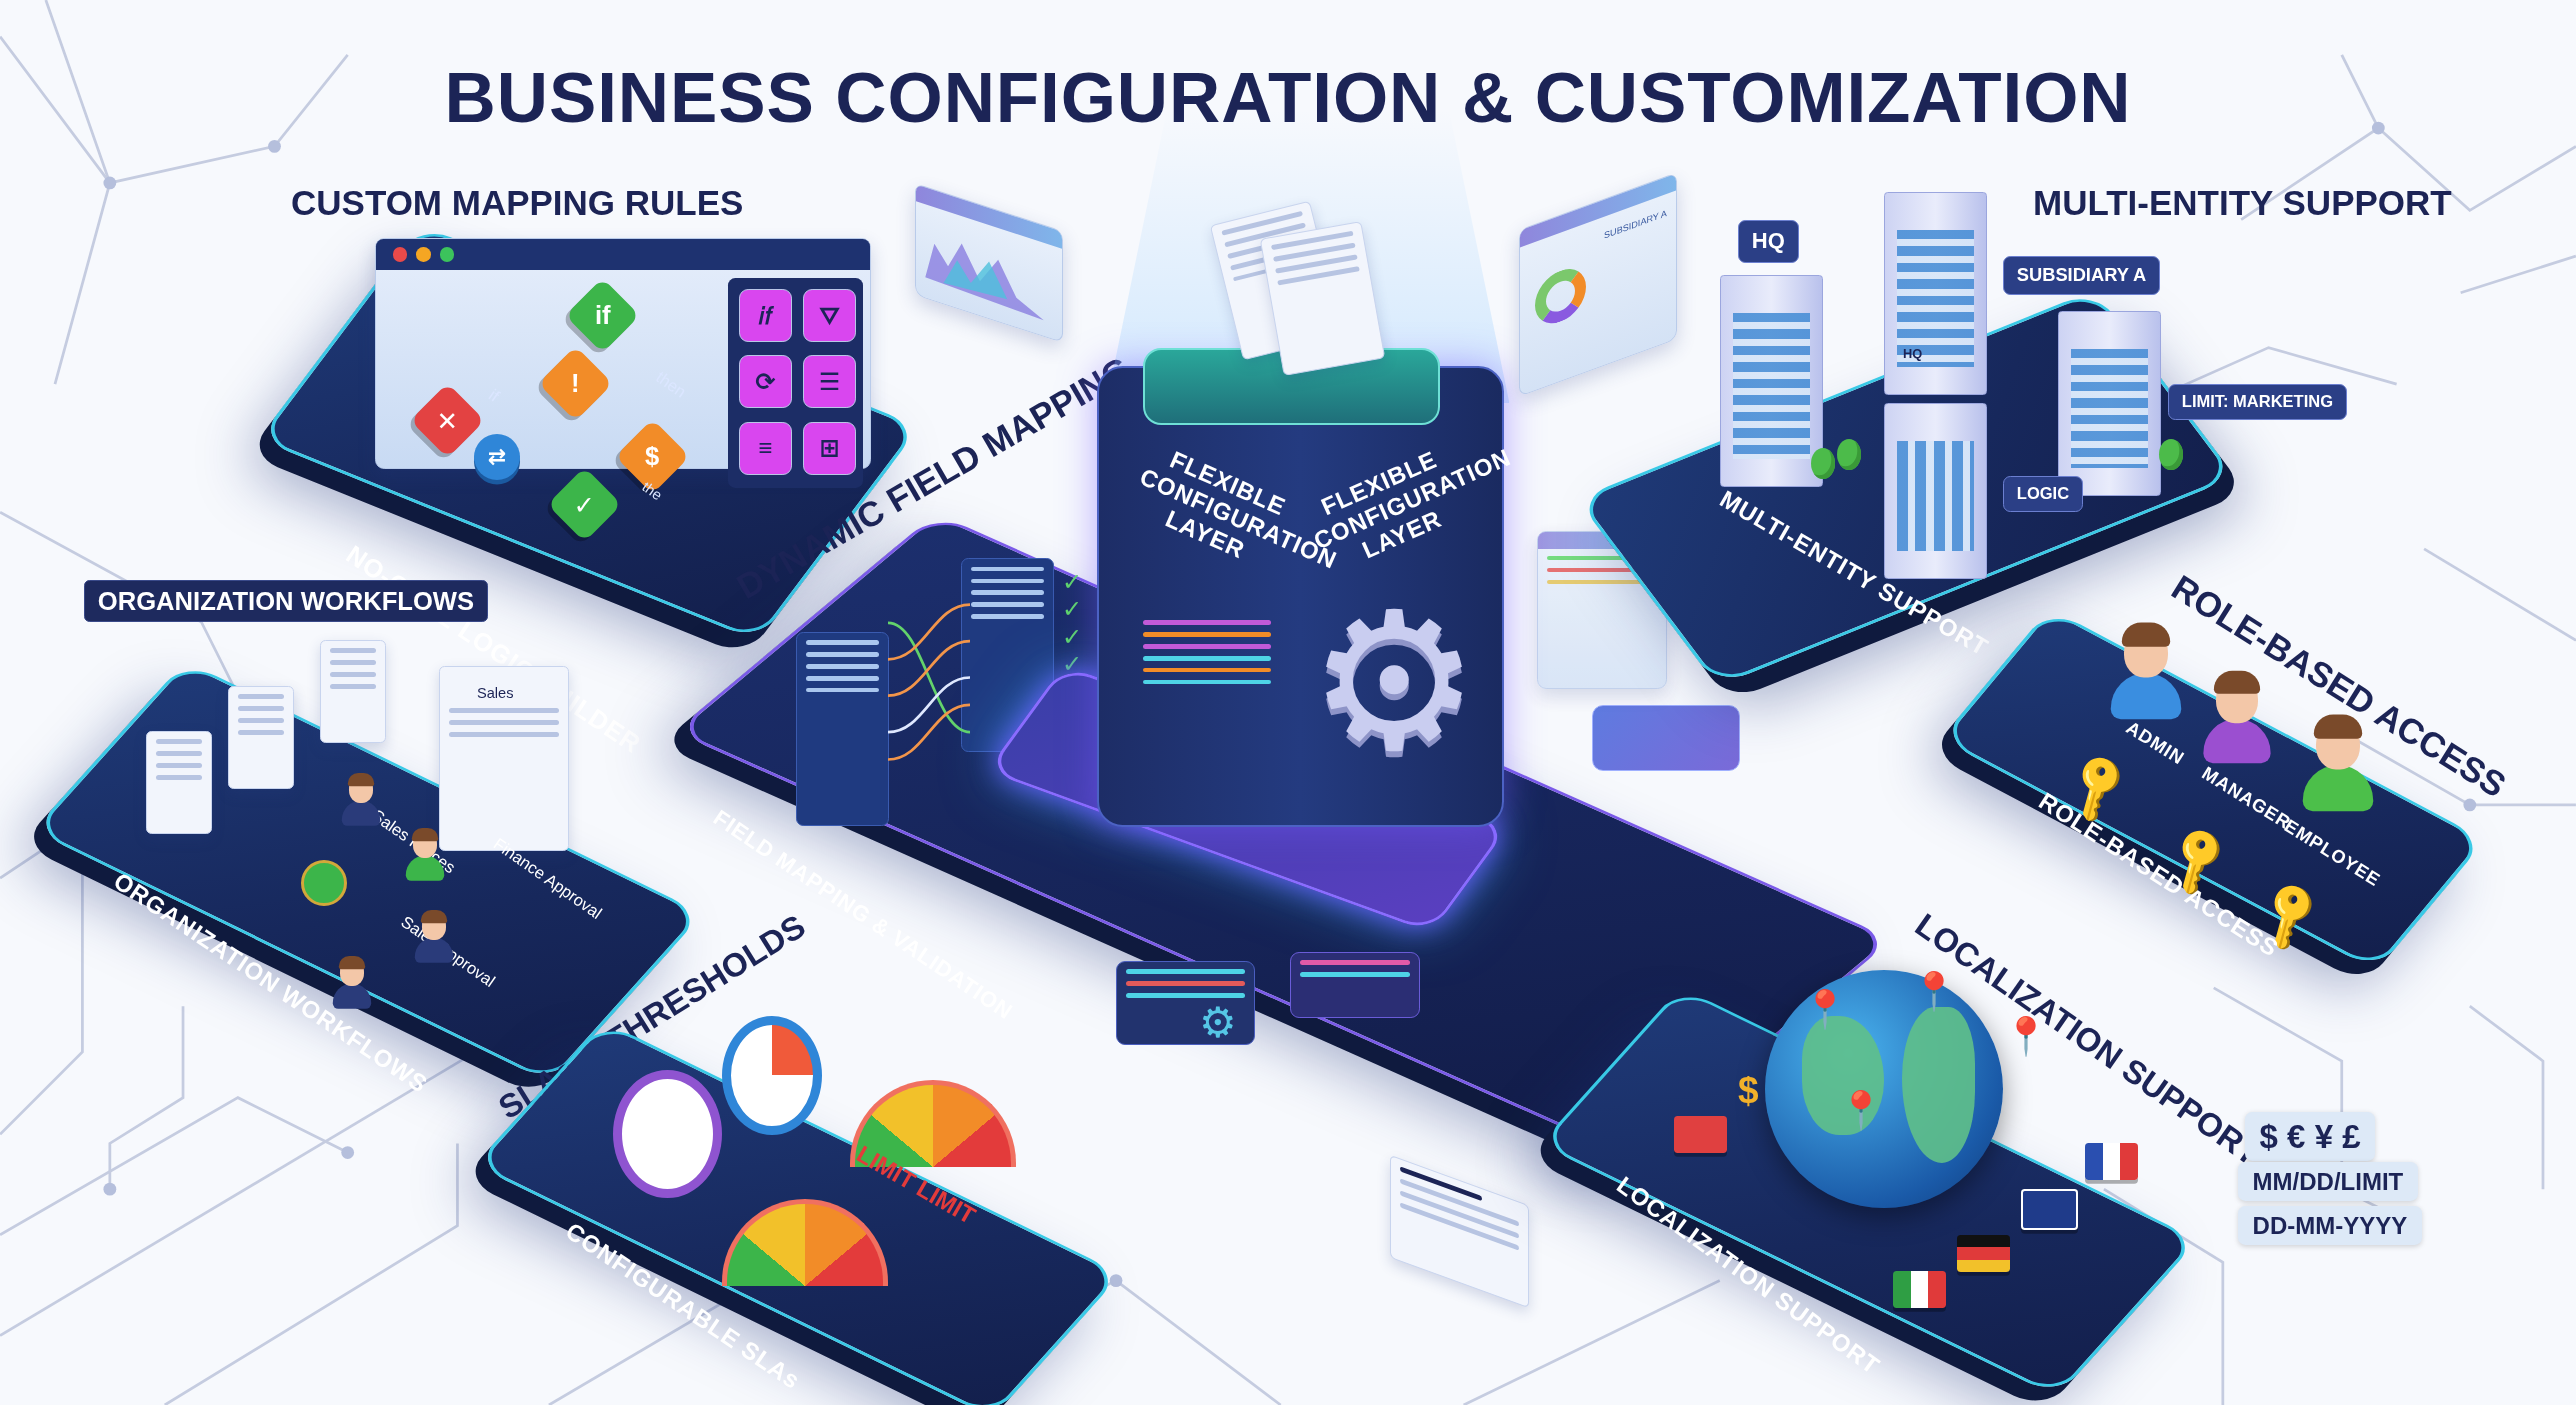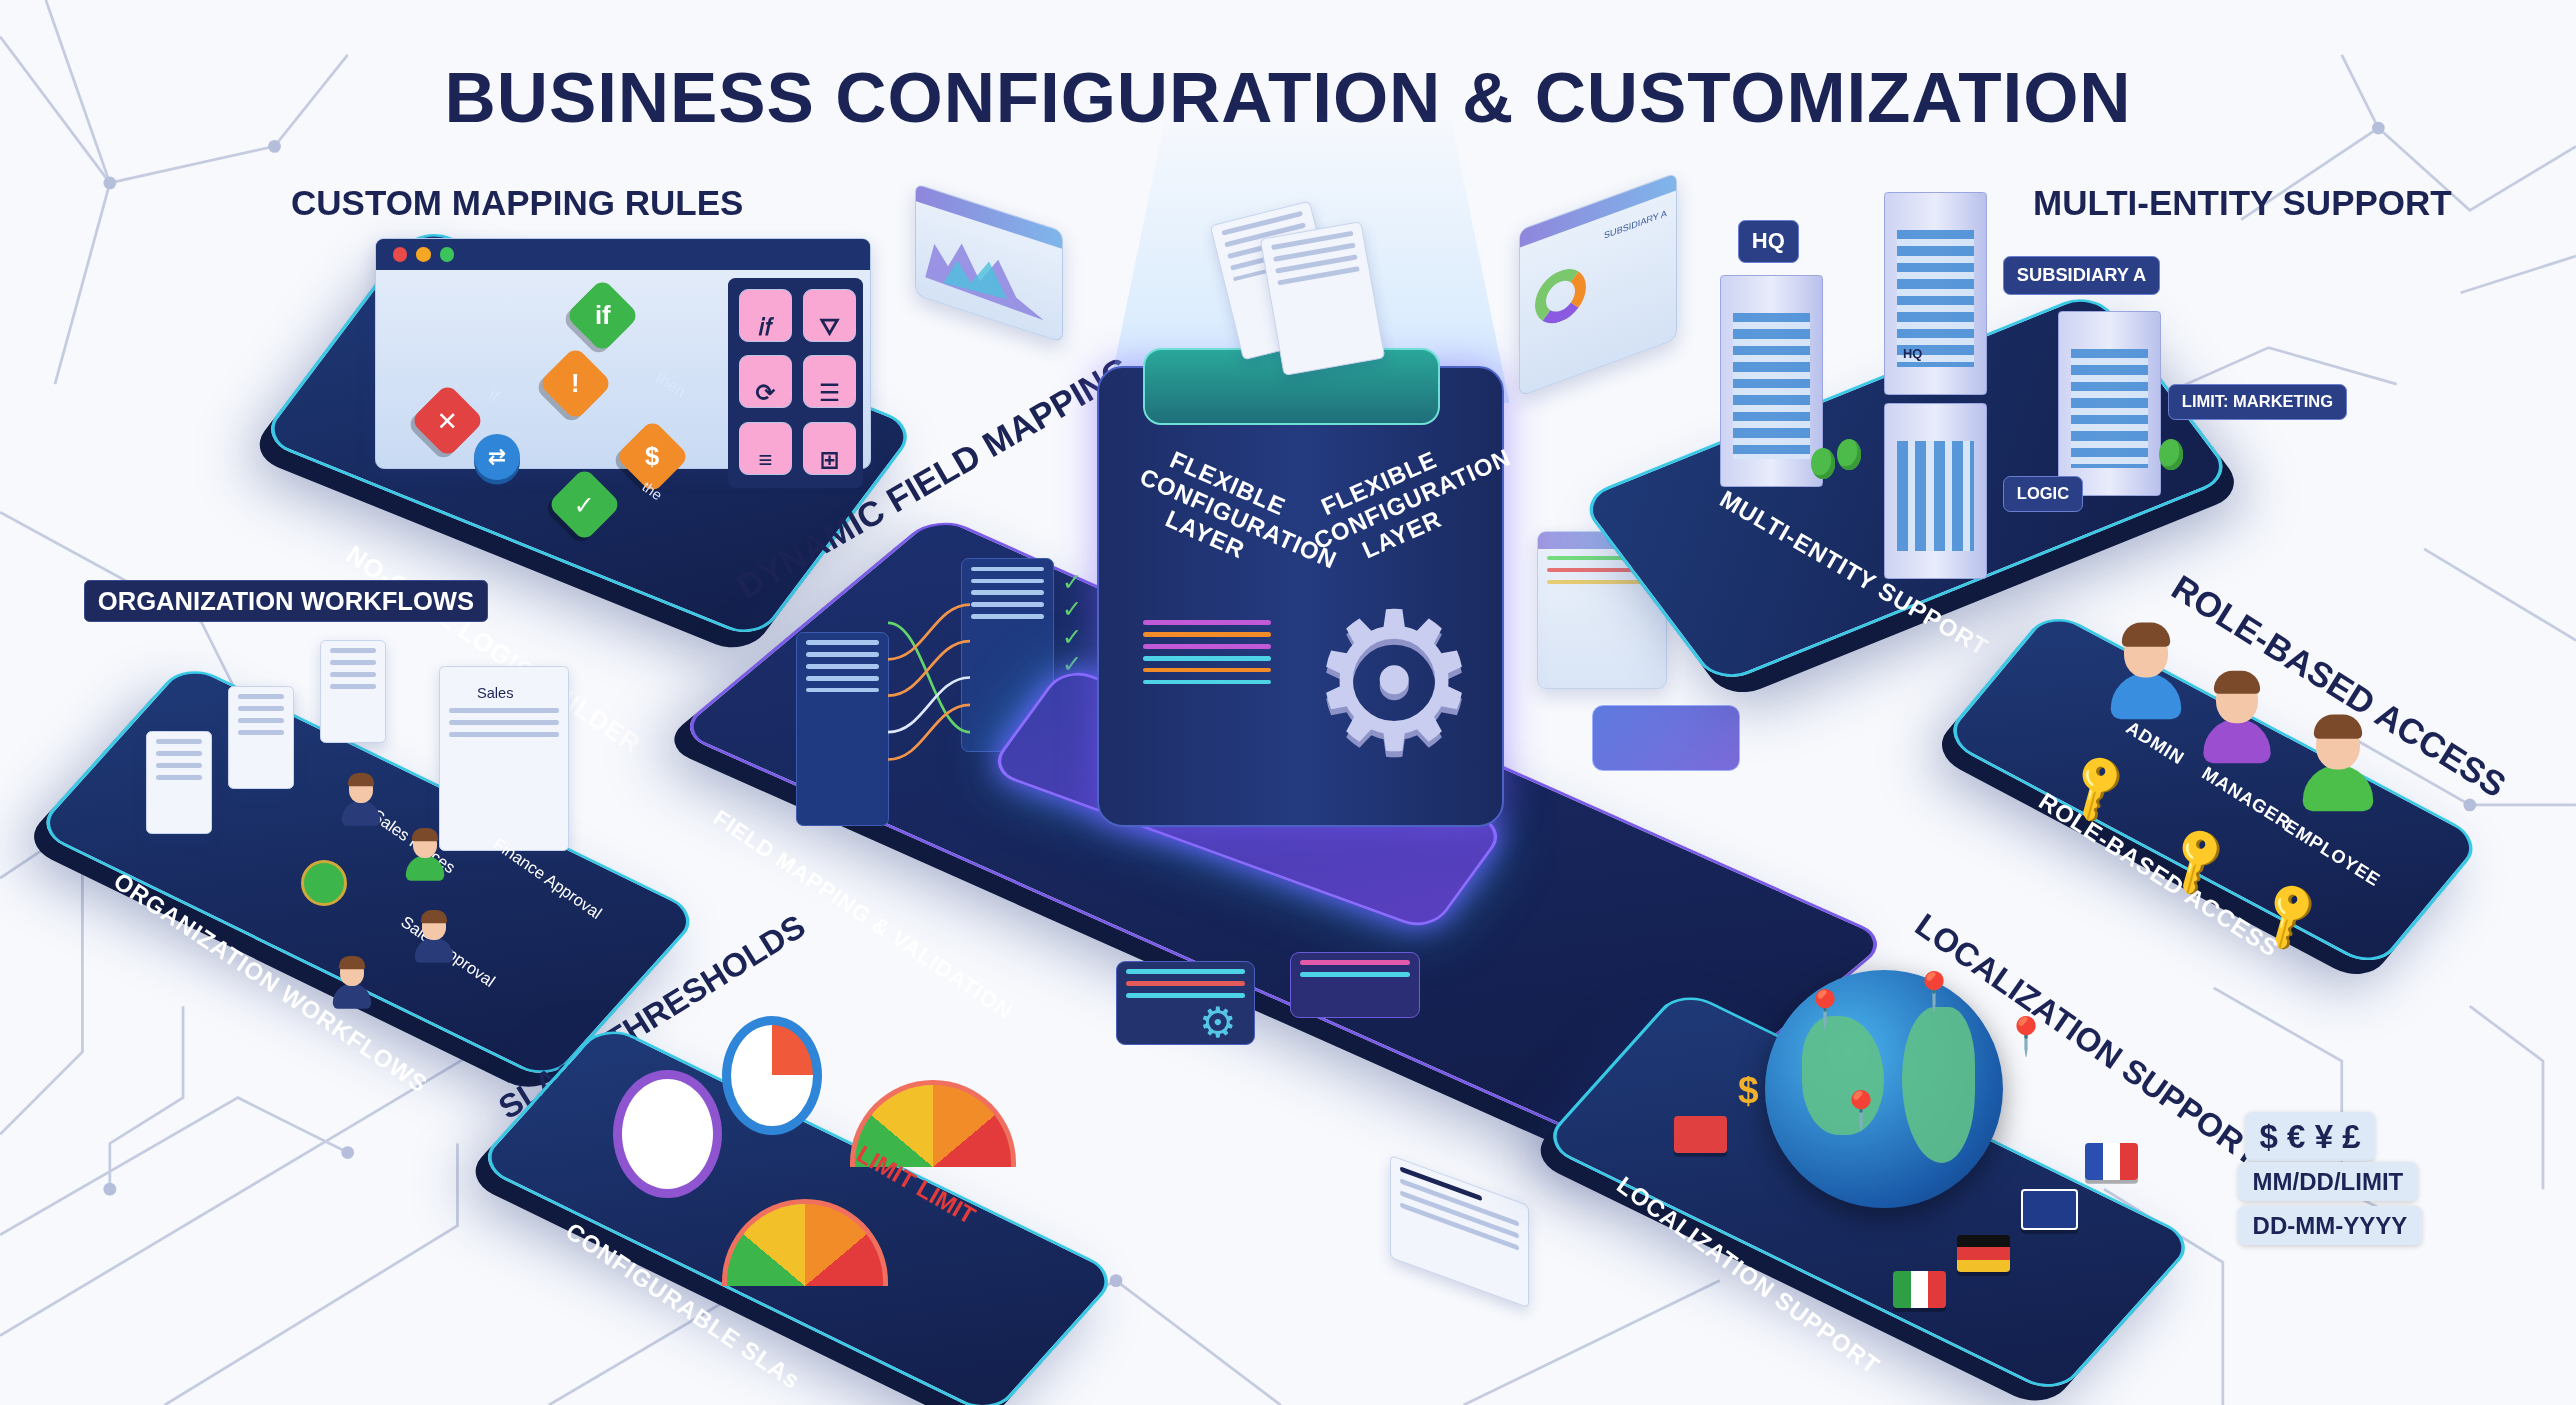--- a/index.html
+++ b/index.html
@@ -14,21 +14,21 @@
   .plat.vio{border:3.7px solid #7a5ae8;}
   .ptext{color:#fff;font-weight:700;white-space:nowrap;letter-spacing:0.9px;}
   .chip{background:#dde9f7;color:#1c2456;font-weight:700;border-radius:7.3px;padding:5.5px 14.6px;box-shadow:0 1.8px 5.5px rgba(0,0,0,.15);}
   .doc{background:#f2f5fc;border:1.8px solid #c8d4ee;border-radius:5.5px;box-shadow:0 5.5px 12.8px rgba(40,60,130,.18);}
   .line{height:4.6px;border-radius:2.7px;background:#b7c4e2;margin:7.3px 9.1px;}
   .screen{background:linear-gradient(180deg,#eaf1fb,#d4e2f5);border:1.8px solid #b9cbea;border-radius:9.1px;box-shadow:0 7.3px 18.3px rgba(40,60,130,.2);}
   .screen .bar{height:16.5px;background:linear-gradient(90deg,#8f86dc,#7fb6ea);border-radius:7.3px 7.3px 0 0;}
   .tower{background:linear-gradient(90deg,#1d2d66 0%,#243b80 50%,#1a2a60 100%);border-radius:25.6px;border:2.7px solid #4c62c4;box-shadow:0 0 37px rgba(120,90,255,.5);}
   .glow{box-shadow:0 0 27.4px #6a5cff,0 0 55px rgba(60,200,255,.5);}
   .gear{font-size:192px;color:#c9cdf0;line-height:1;text-shadow:0 5.5px 0 #8e94c8;}
-  .icon-tile{width:51px;height:51px;background:#f9a8d4;border-radius:9.1px;display:flex;align-items:flex-end;justify-content:center;color:#1c2456;font-weight:700;font-size:24px;border:1.8px solid #b9c6e6;}
+  .icon-tile{width:51px;height:51px;background:#d946ef;border-radius:9.1px;display:flex;align-items:center;justify-content:center;color:#1c2456;font-weight:700;font-size:24px;border:1.8px solid #b9c6e6;}
   .node{width:53px;height:53px;border-radius:11px;display:flex;align-items:center;justify-content:center;color:#fff;font-weight:700;font-size:25.6px;transform:rotate(45deg);box-shadow:0 5.5px 0 rgba(0,0,0,.25);}
   .node span{transform:rotate(-45deg);}
   .person{width:64px;height:82px;position:absolute;}
   .person .head{width:40px;height:46px;border-radius:50% 50% 45% 45%;background:#f3c7a8;margin:0 auto;position:relative;}
   .person .head:before{content:"";position:absolute;left:-1.8px;top:-3.7px;width:44px;height:22px;border-radius:22px 22px 5.5px 5.5px;background:#7a4a2a;}
   .person .body{width:64px;height:42px;border-radius:32px 32px 9.1px 9.1px;margin-top:-3.7px;}
   .flag{width:53px;height:37px;border-radius:3.7px;box-shadow:0 3.7px 0 rgba(0,0,0,.3);overflow:hidden;display:flex;}
   .bld{background:linear-gradient(90deg,#cdd3f3 0%,#e9ecfb 50%,#b9c1ec 100%);border:1.8px solid #9ba6de;border-radius:3.7px;position:absolute;}
   .bld .win{position:absolute;left:12%;right:12%;top:37px;bottom:27.4px;background:repeating-linear-gradient(180deg,#4a8fd6 0 9.1px,#d7e6f8 9.1px 16.5px);opacity:.9;}
   .tree{width:24px;height:31px;border-radius:50%;background:#4cbb4a;position:absolute;box-shadow:inset -3.7px -3.7px 0 #3a9a38;}

